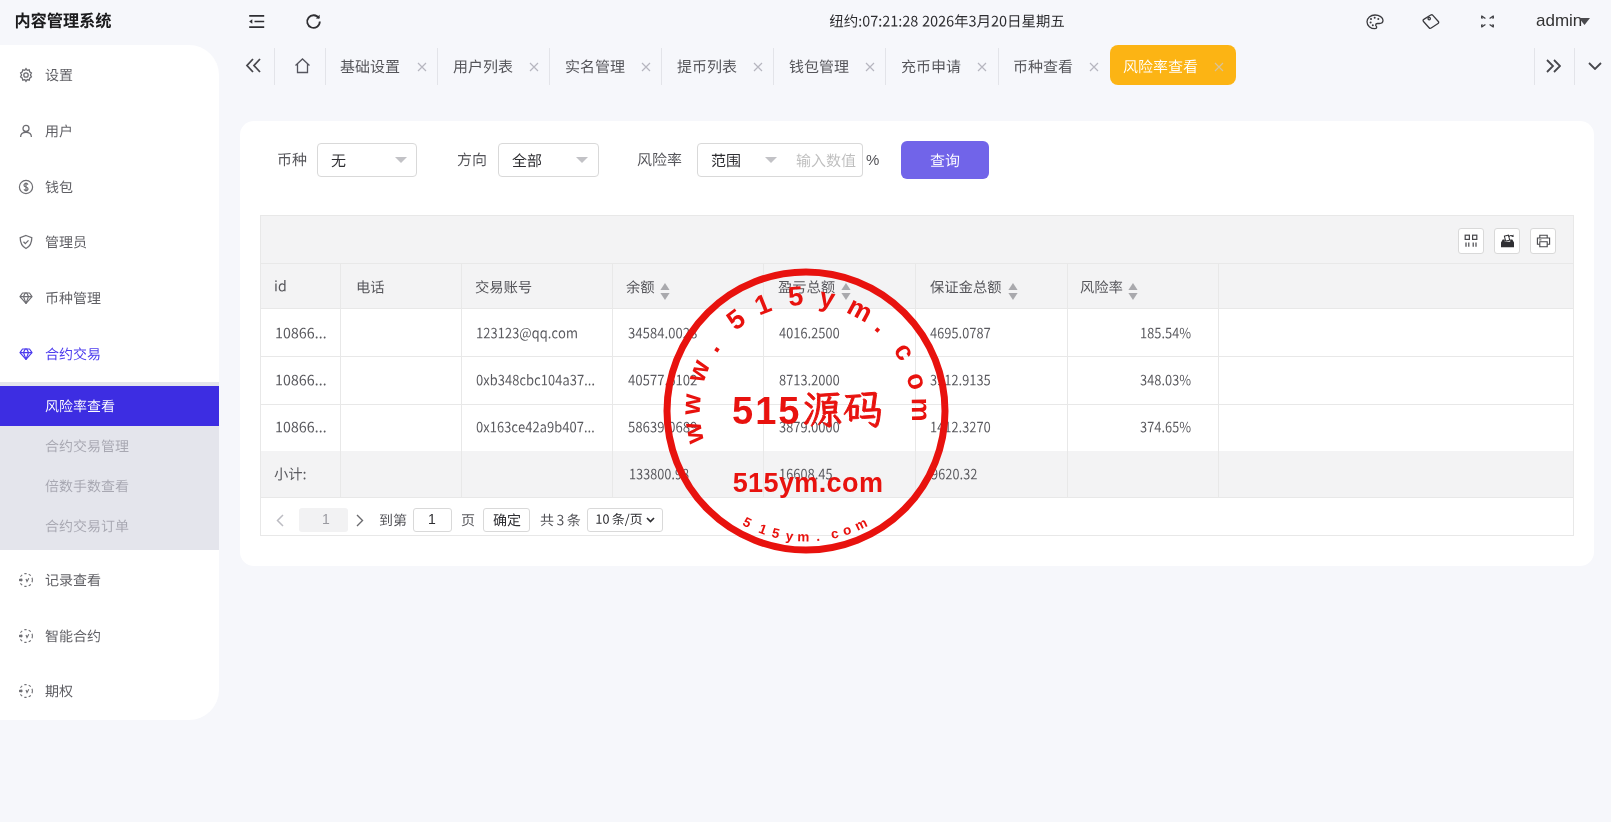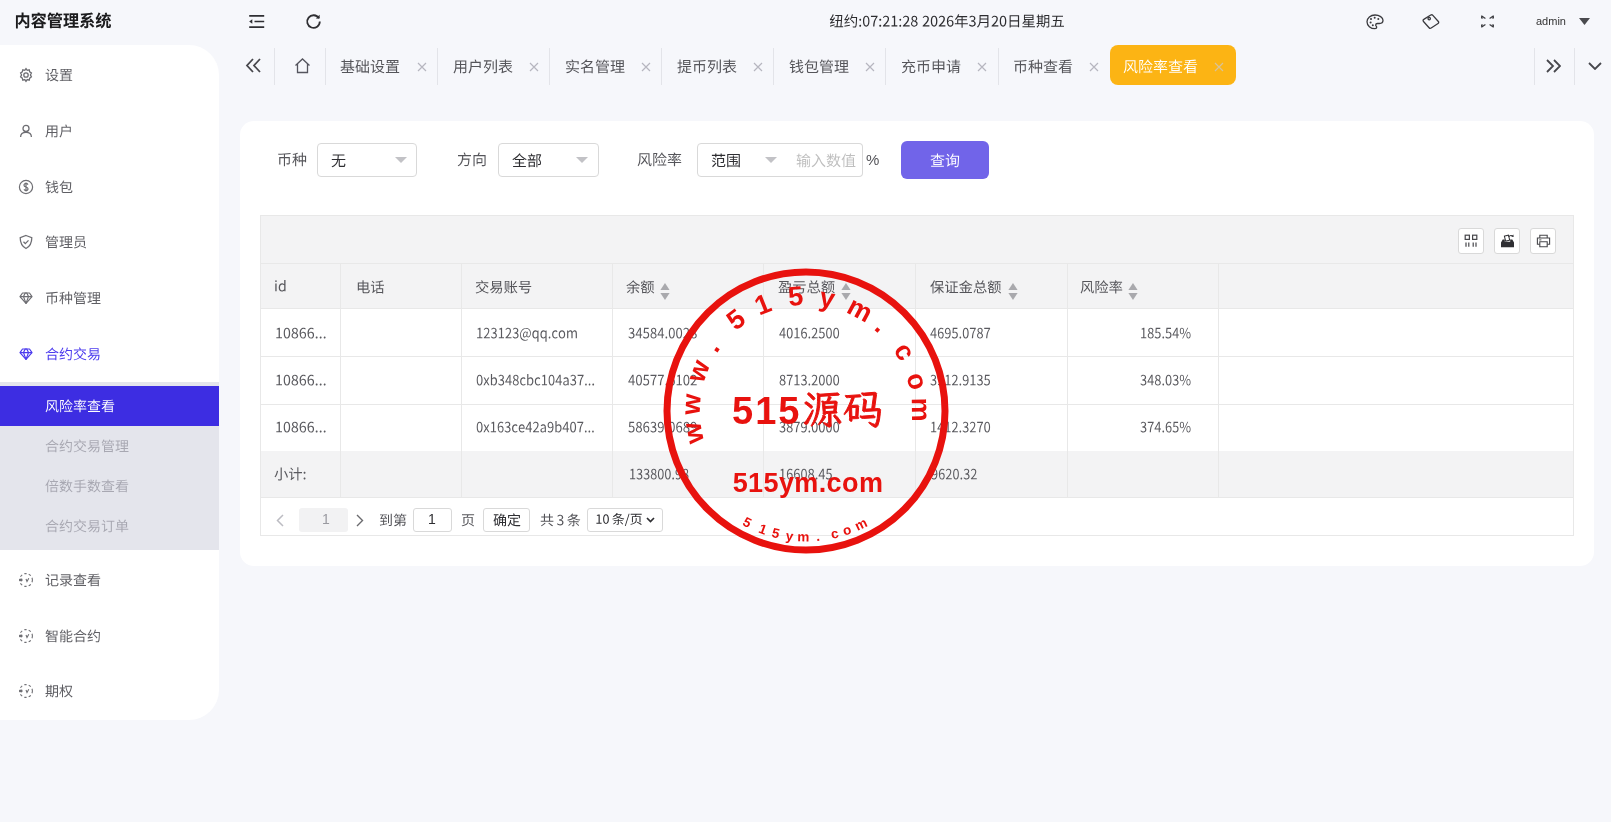--- a/index.html
+++ b/index.html
@@ -110,21 +110,21 @@
   </svg>
 <svg class="ab" style="left:1422px;top:14px" width="19" height="16" viewBox="0 0 19 16" fill="none" stroke="#3a3a3e" stroke-width="1.3">
     <path d="M1.5 6.5L7.8 1.2a1.6 1.6 0 0 1 2.1 0l6.3 5.4a1.3 1.3 0 0 1 0 2L10 14a1.6 1.6 0 0 1-2.1 0L1.5 8.6a1.3 1.3 0 0 1 0-2.1z" transform="rotate(8 9.5 8)"></path>
     <circle cx="7.2" cy="4.6" r="1.2"></circle>
   </svg>
 <svg class="ab" style="left:1480px;top:15px" width="15" height="13" viewBox="0 0 15 13" fill="none" stroke="#3a3a3e" stroke-width="1.2">
     <path d="M9.8 1h4v3.4M5.2 1h-4v3.4M9.8 12h4V8.6M5.2 12h-4V8.6" stroke="none"></path>
     <path d="M9.6 3.5L13.6 .8M9.6 9.5l4 2.7M5.4 3.5L1.4 .8M5.4 9.5l-4 2.7"></path>
     <path d="M13.9 .5l.1 3-2.4-.1zM1.1 .5L1 3.5l2.4-.1zM13.9 12.5l.1-3-2.4 .1zM1.1 12.5L1 9.5l2.4 .1z" fill="#3a3a3e" stroke="none"></path>
   </svg>
-<div style="position:absolute;top:11.175px;font-size:11px;color:#333;font-weight:400;line-height:20.25px;white-space:nowrap;left:1536px;">admin</div>
+<div style="position:absolute;top:11.175px;font-size:17px;color:#333;font-weight:400;line-height:20.25px;white-space:nowrap;left:1536px;">admin</div>
 <svg class="ab" style="left:1579px;top:18px" width="11" height="7" viewBox="0 0 11 7">
     <path d="M0 0h11L5.5 7z" fill="#4a4a4e"></path>
   </svg>
 <svg class="ab" style="left:245px;top:58px" width="17" height="15" viewBox="0 0 17 15" fill="none" stroke="#47474c" stroke-width="1.8">
     <path d="M8 1L2 7.5 8 14M15 1L9 7.5 15 14"></path>
   </svg>
 <div style="position:absolute;left:273.5px;top:48px;width:1px;height:37px;background:#e3e4e9;"></div>
 <div style="position:absolute;left:325.2px;top:48px;width:1px;height:37px;background:#e3e4e9;"></div>
 <div style="position:absolute;left:437.2px;top:48px;width:1px;height:37px;background:#e3e4e9;"></div>
 <div style="position:absolute;left:549.3px;top:48px;width:1px;height:37px;background:#e3e4e9;"></div>

